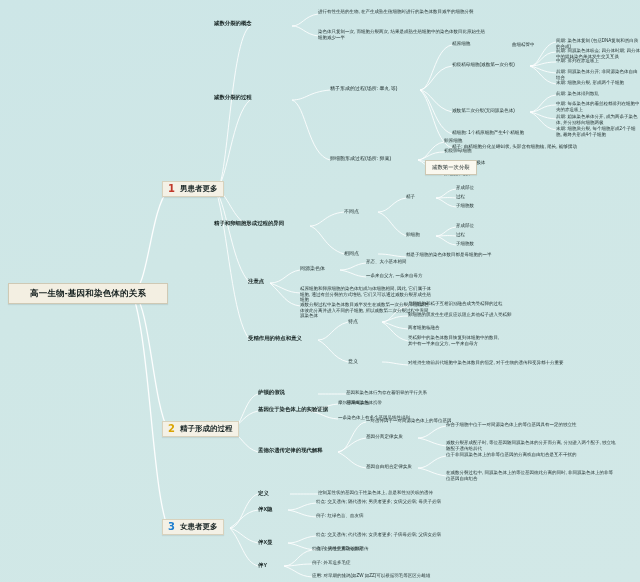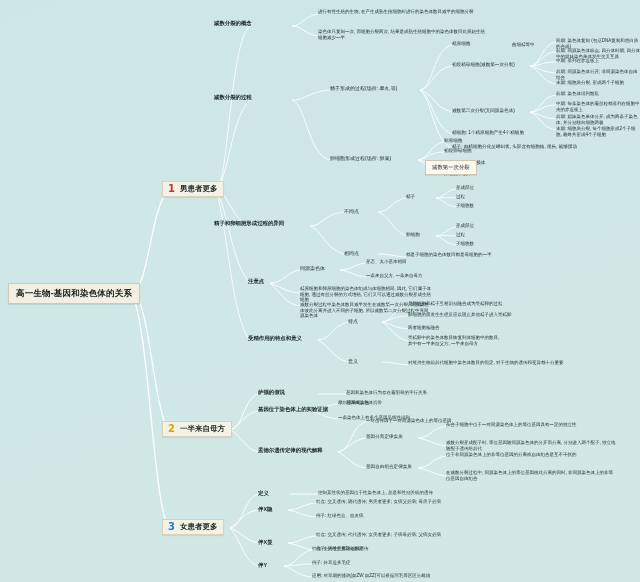--- a/index.html
+++ b/index.html
@@ -27,21 +27,21 @@
   .node {
     position: absolute;
     color: #1d2b2b;
     line-height: 1.25;
     white-space: pre-line;
   }
   
   .root {
     background: #f3efe2;
     border: 1px solid #cfc9b4;
-    padding: 4px 7px;
+    padding: 4px 21px;
     font-size: 8.5px;
     font-weight: bold;
     color: #15201f;
     letter-spacing: .2px;
     box-shadow: 0 1px 1px rgba(0,0,0,.08);
   }
   
   .lvl1 {
     background: #f4f1e6;
     border: 1px solid #d8d2bd;
@@ -247,21 +247,21 @@
   <div class="node lvl3" style="left:348px; top:318px;">特点</div>
   <div class="node leaf" style="left:408px; top:301px;">是卵细胞和精子互相识别融合成为受精卵的过程</div>
   <div class="node leaf" style="left:408px; top:312px;">卵细胞的膜发生生理反应以阻止其他精子进入受精卵</div>
   <div class="node leaf" style="left:408px; top:325px;">两者细胞核融合</div>
   <div class="node leaf w4" style="left:408px; top:335px;">受精卵中的染色体数目恢复到体细胞中的数目, 其中有一半来自父方, 一半来自母方</div>
   <div class="node lvl3" style="left:348px; top:358px;">意义</div>
   <div class="node leaf" style="left:408px; top:360px;">对维持生物前后代细胞中染色体数目的恒定, 对于生物的遗传和变异都十分重要</div>
 
   <div class="node lvl1 n2" style="left:162px; top:421px;">
     <span class="num">2</span>
-    <span class="txt">一半来自母方</span>
+    <span class="txt">精子形成的过程</span>
   </div>
 
   <div class="node lvl2" style="left:258px; top:389px;">萨顿的假说</div>
   <div class="node leaf" style="left:346px; top:390px;">基因和染色体行为存在着明显的平行关系</div>
   <div class="node leaf" style="left:346px; top:400px;">基因由染色体携带</div>
 
   <div class="node lvl2" style="left:258px; top:406px;">基因位于染色体上的实验证据</div>
   <div class="node leaf" style="left:338px; top:400px;">摩尔根果蝇实验</div>
   <div class="node leaf" style="left:338px; top:415px;">一条染色体上有多个基因呈线性排列</div>
 

